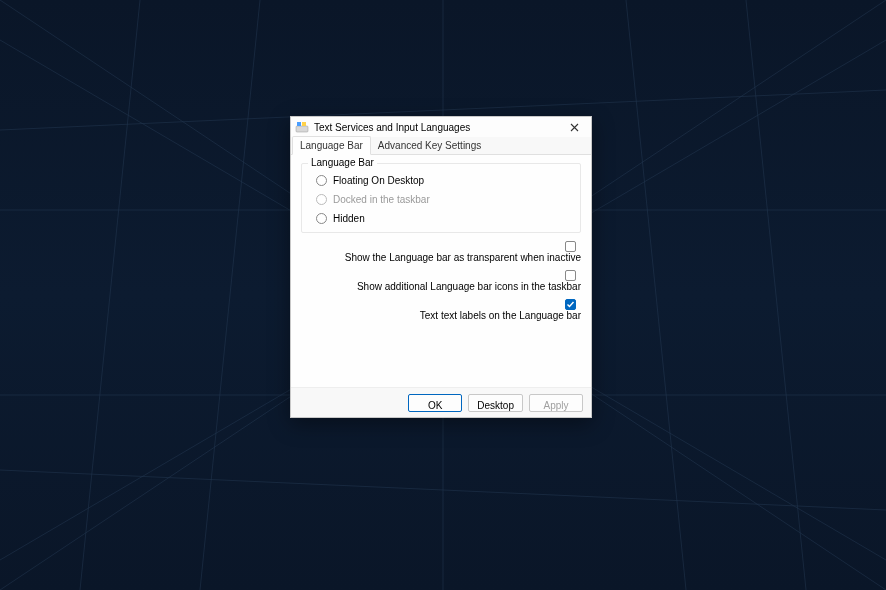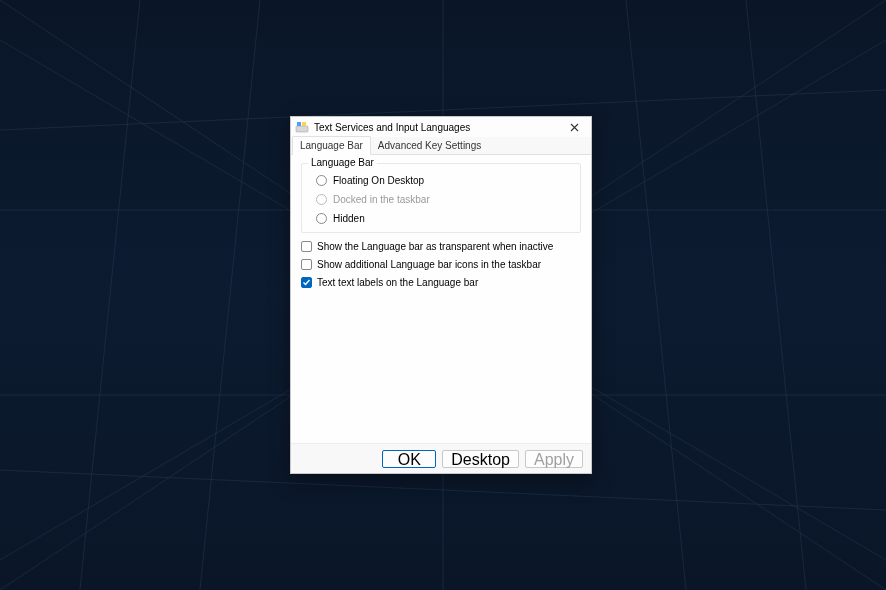--- a/index.html
+++ b/index.html
@@ -13,21 +13,21 @@
     background:
       linear-gradient(to bottom, #0a1628 0%, #0c1b30 50%, #0a1628 100%);
     overflow: hidden;
   }
   .bg-lines svg { width: 100%; height: 100%; }
   .dialog {
     position: absolute;
     left: 290px;
     top: 116px;
     width: 302px;
-    height: 358px;
+    height: 302px;
     background: #fefefe;
     border: 1px solid #c8c8c8;
     box-shadow: 0 6px 20px rgba(0,0,0,0.4);
     display: flex;
     flex-direction: column;
     font-size: 10px;
     color: #000;
   }
   .titlebar {
     height: 20px;
@@ -114,39 +114,39 @@
     margin-right: 5px;
     background: #fff;
     display: flex; align-items: center; justify-content: center;
   }
   .check.checked {
     background: #0067c0;
     border-color: #0067c0;
   }
   .check.checked svg { display: block; }
   .check svg { display: none; }
-  .check-row { margin: 0 0 7px 0; }
+  .check-row { margin: 0 0 7px 0; flex-direction: column; }
   .buttons {
     height: 30px;
     display: flex;
     align-items: center;
     justify-content: flex-end;
     gap: 6px;
     padding: 0 8px;
     background: #f8f8f8;
     border-top: 1px solid #eee;
   }
   .btn {
     min-width: 54px;
     height: 18px;
     border: 1px solid #c8c8c8;
     background: #fdfdfd;
     border-radius: 2px;
-    font-size: 16px;
-    display: flex; align-items: flex-start; justify-content: center;
+    font-size: 10px;
+    display: flex; align-items: flex-end; justify-content: center;
     cursor: pointer;
     padding: 0 8px;
   }
   .btn.primary { border-color: #0067c0; }
   .btn.disabled { color: #a0a0a0; cursor: default; }
 </style>
 </head>
 <body>
 
 <div class="bg-lines">

